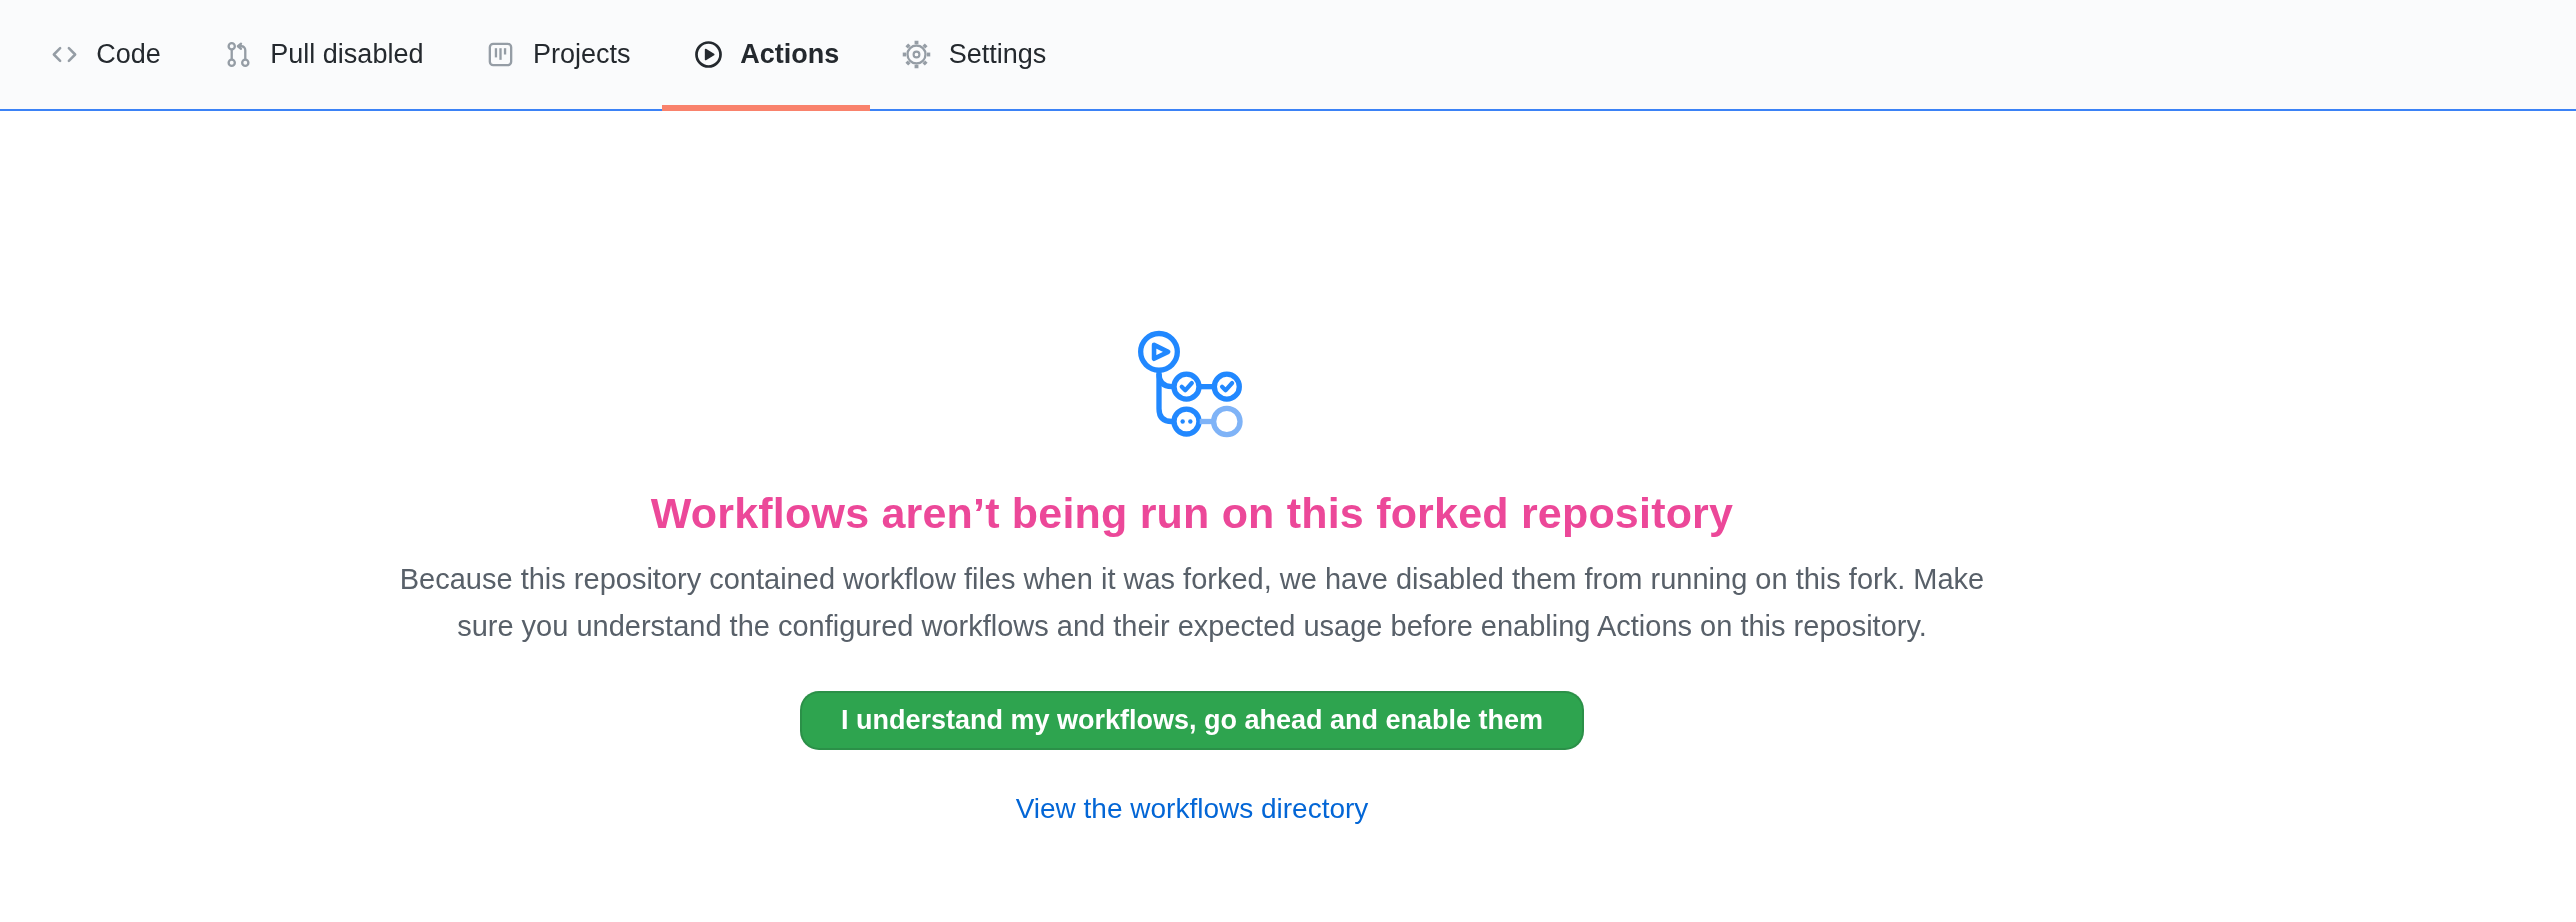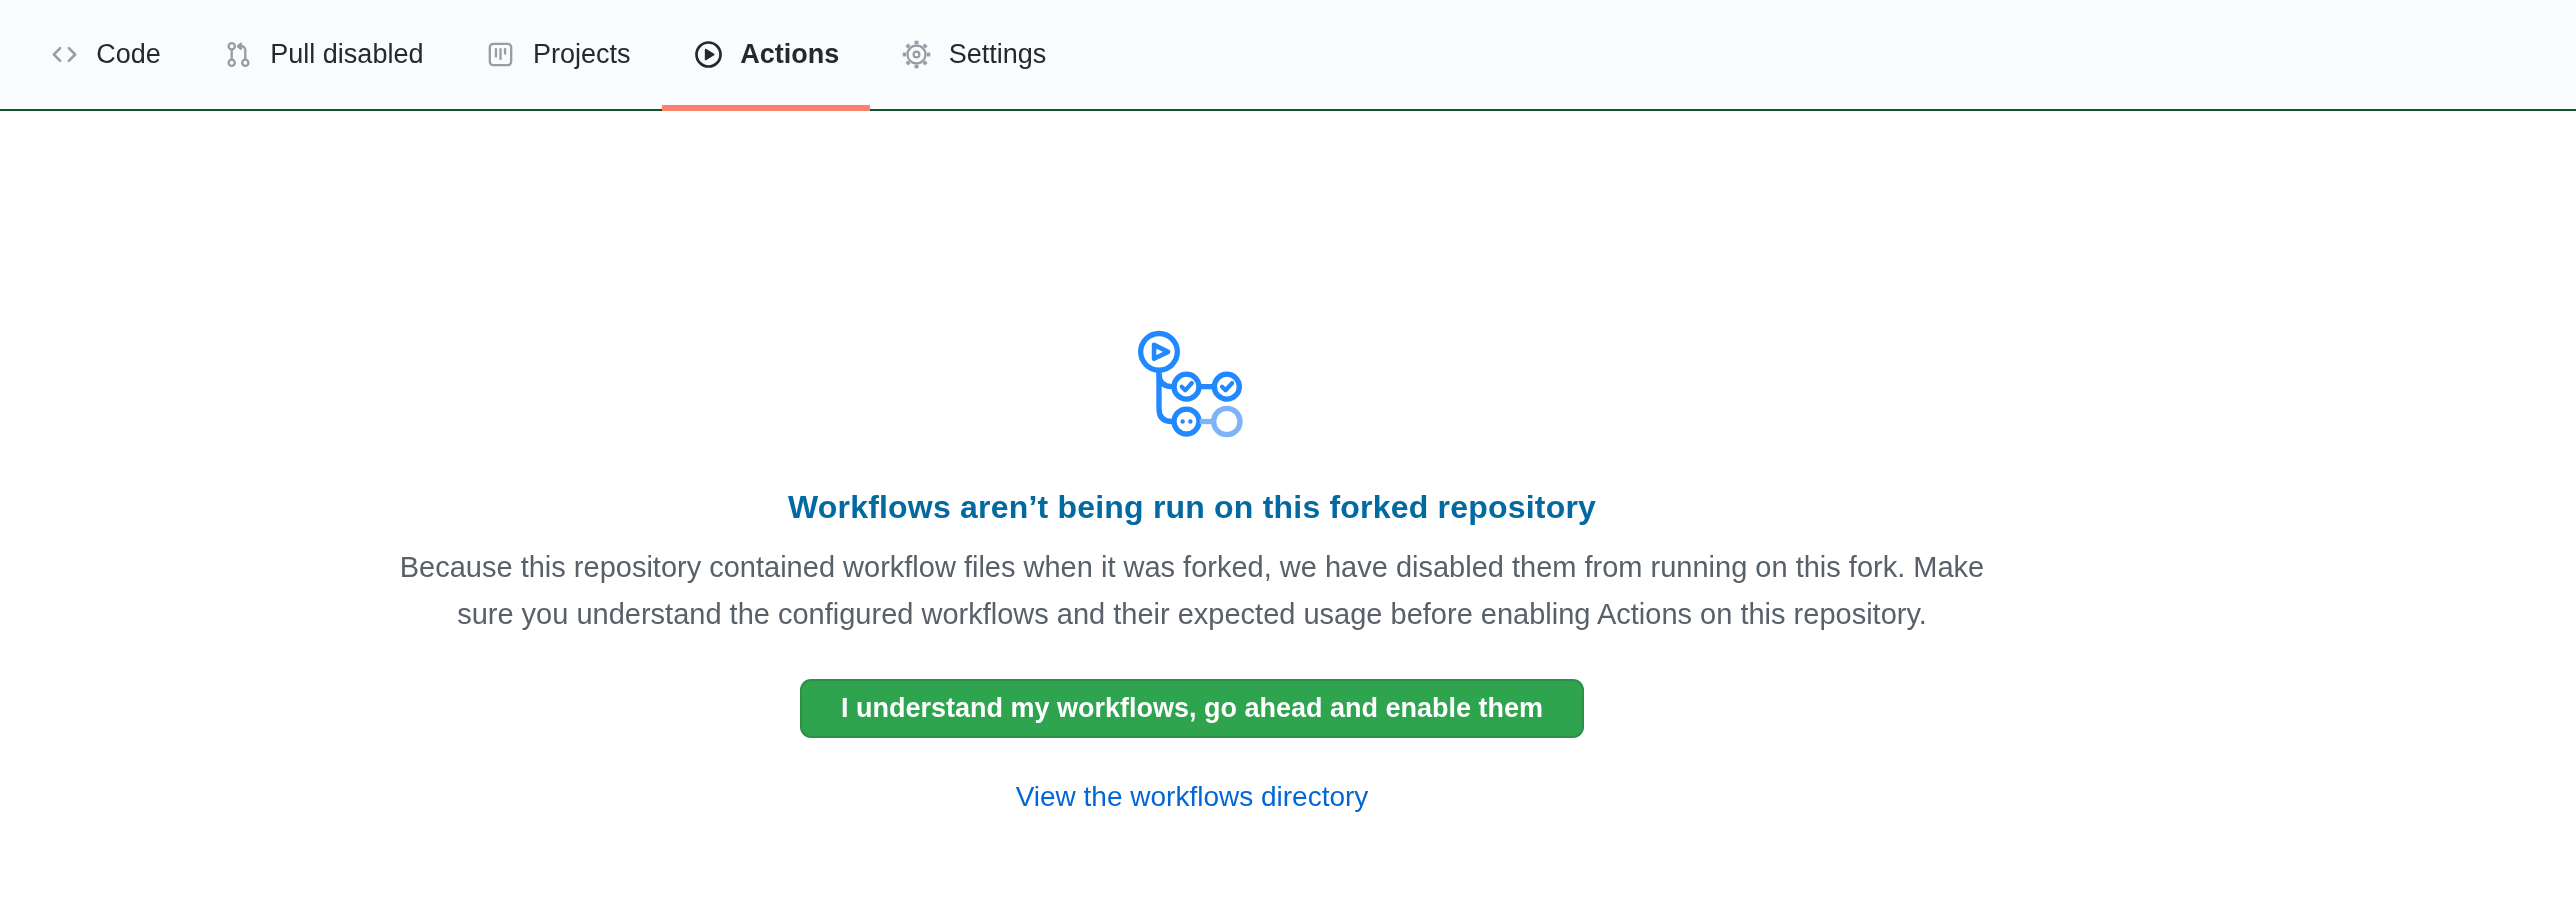--- a/index.html
+++ b/index.html
@@ -8,21 +8,21 @@
     background: #ffffff;
     font-family: "Liberation Sans", "DejaVu Sans", sans-serif;
     overflow: hidden;
   }
 
   
   .tabbar {
     width: 100%;
     height: 111px;
     background: #fafbfc;
-    border-bottom: 2px solid #14532d;
+    border-bottom: 2px solid #3b82f6;
     display: flex;
     align-items: stretch;
     padding-left: 17.6px;
   }
   .tab {
     position: relative;
     display: flex;
     align-items: center;
     gap: 16.6px;
     padding: 0 31px;
@@ -45,43 +45,43 @@
   .content {
     width: 2384px;              
     display: flex;
     flex-direction: column;
     align-items: center;
     text-align: center;
   }
   .workflow-art { margin-top: 217px; }
   .bs-title {
     margin-top: 47px;
-    font-size: 32px;
+    font-size: 43px;
     font-weight: 700;
-    color: #0369a1;
+    color: #ec4899;
     letter-spacing: 0.2px;
   }
   .bs-desc {
     margin-top: 17.6px;
     max-width: 1603px;
     font-size: 29px;
     line-height: 47px;
     color: #586069;
   }
   .enable-btn {
     margin-top: 41px;
     height: 59px;
     padding: 0 39px;
     background: #2ea44f;
     color: #ffffff;
     font-family: inherit;
     font-size: 27px;
     font-weight: 600;
     border: 2px solid rgba(27,31,35,0.15);
-    border-radius: 11px;
+    border-radius: 19px;
     cursor: pointer;
     display: flex;
     align-items: center;
   }
   .workflows-link {
     margin-top: 43px;
     font-size: 28px;
     color: #0366d6;
     text-decoration: none;
     cursor: pointer;

